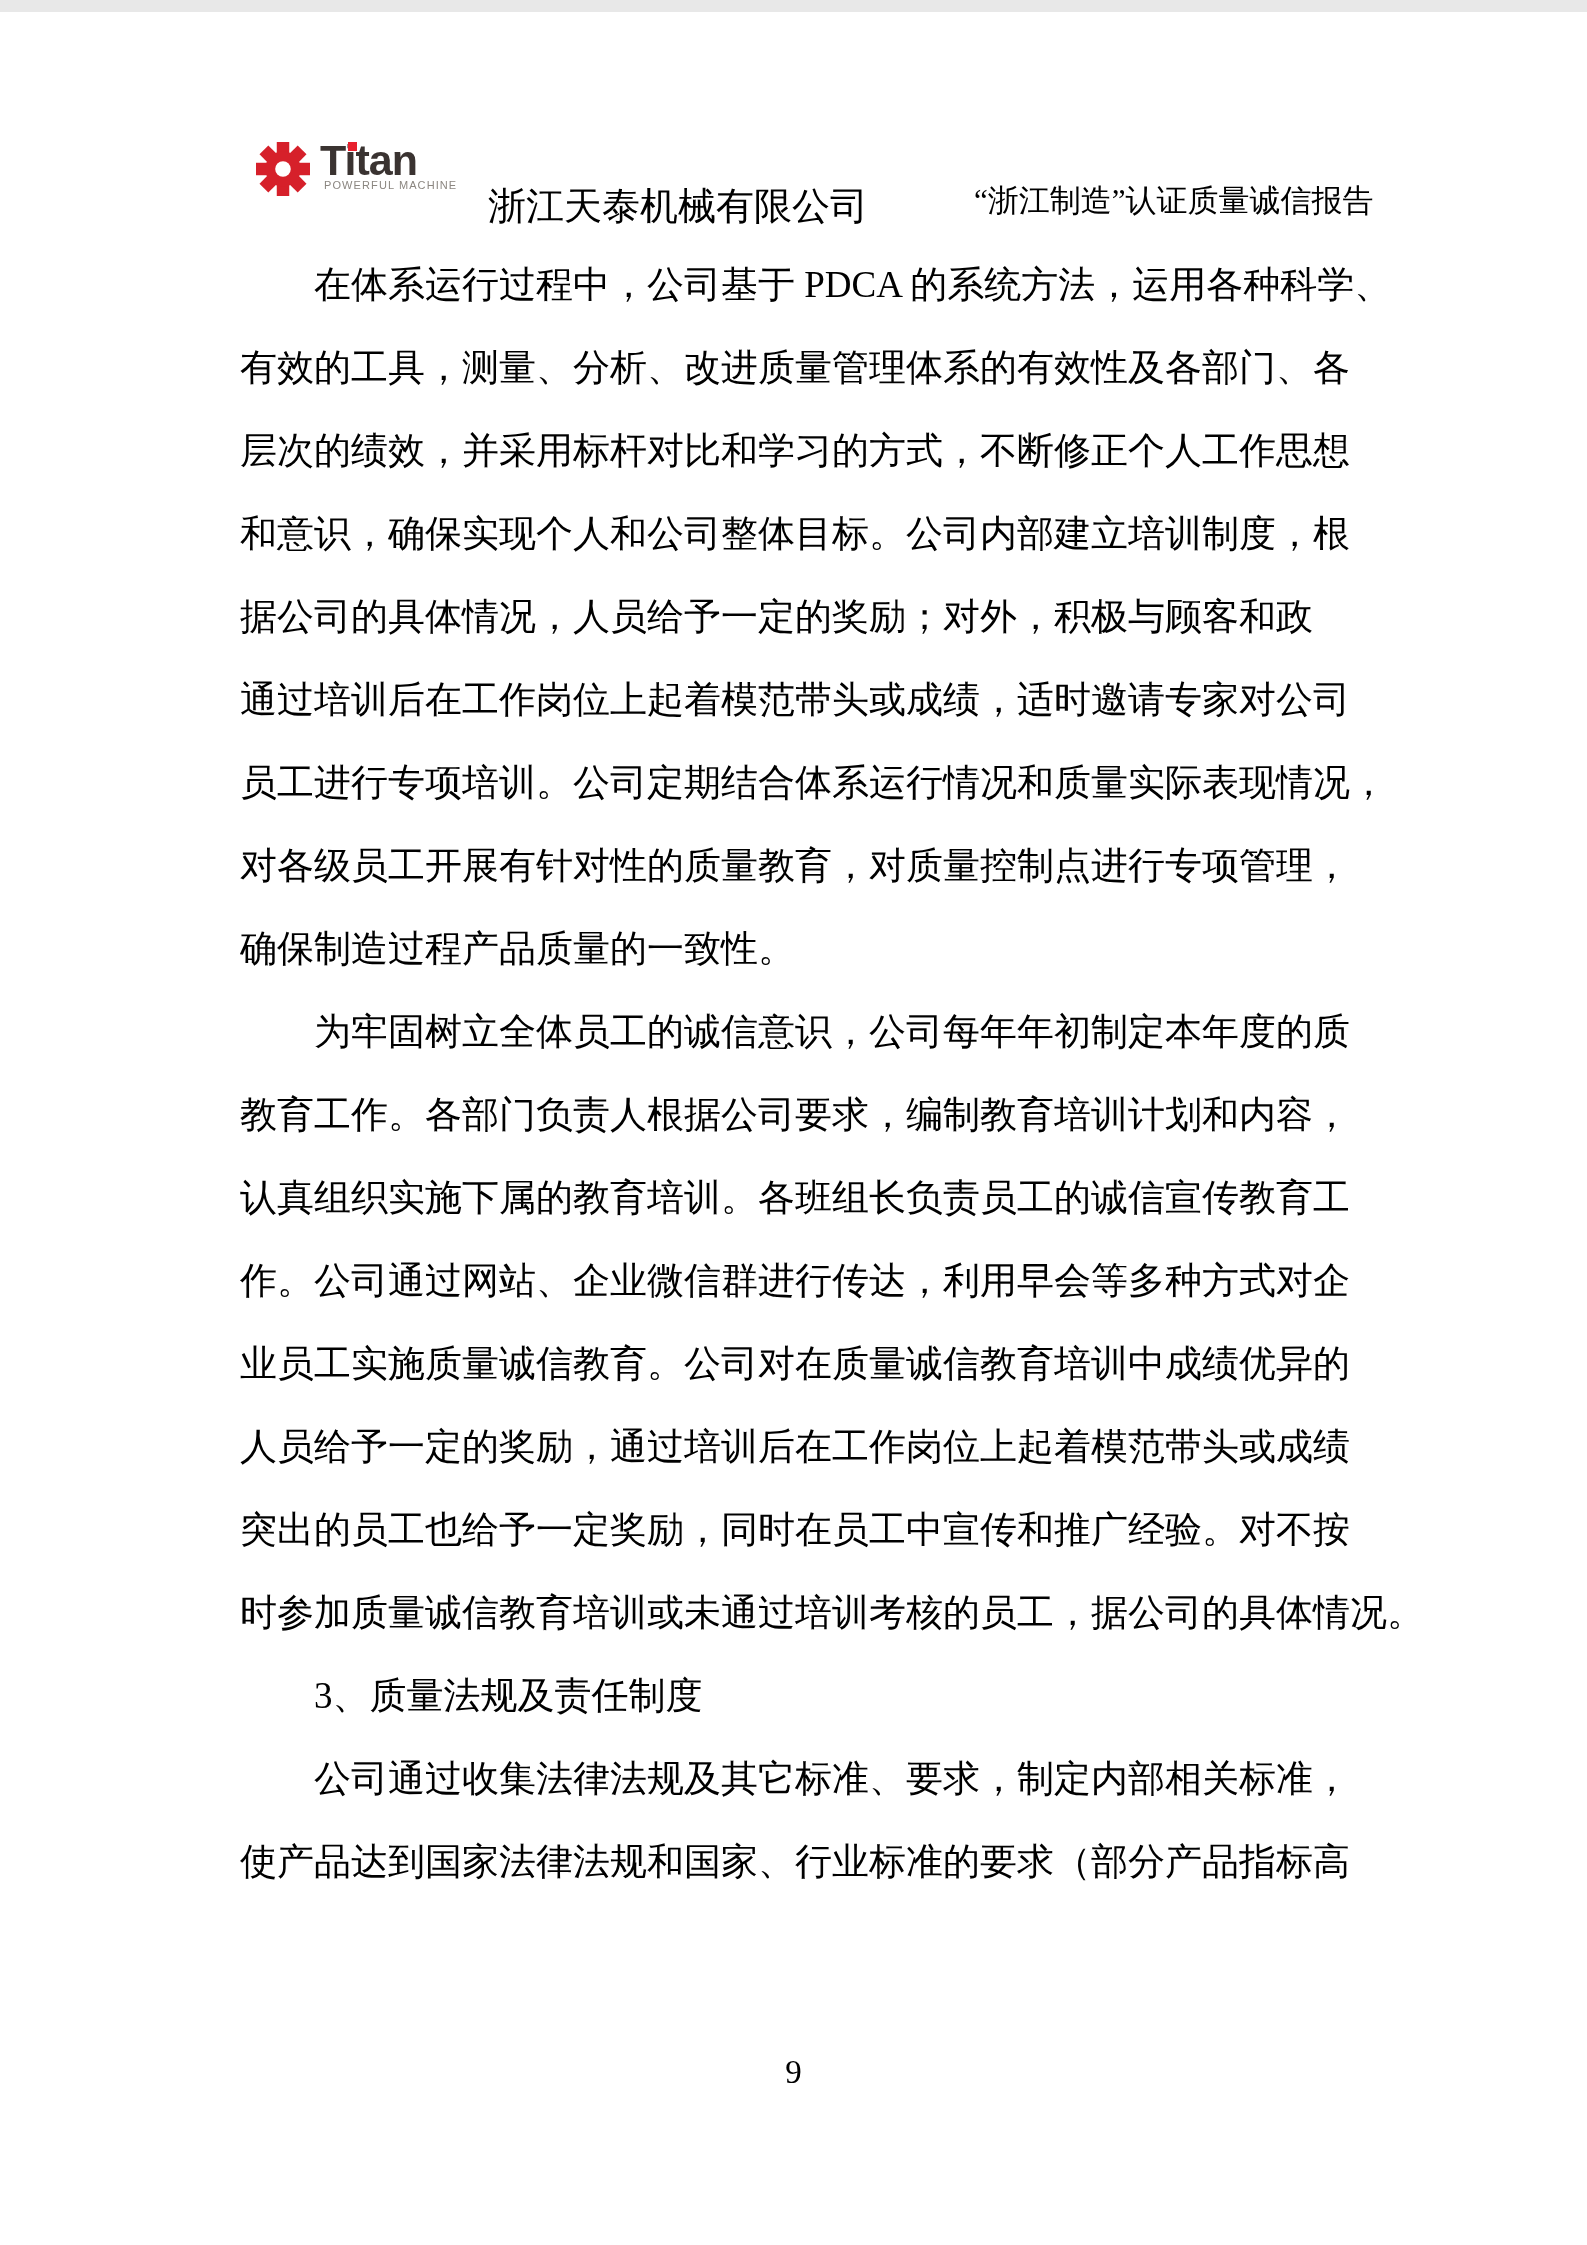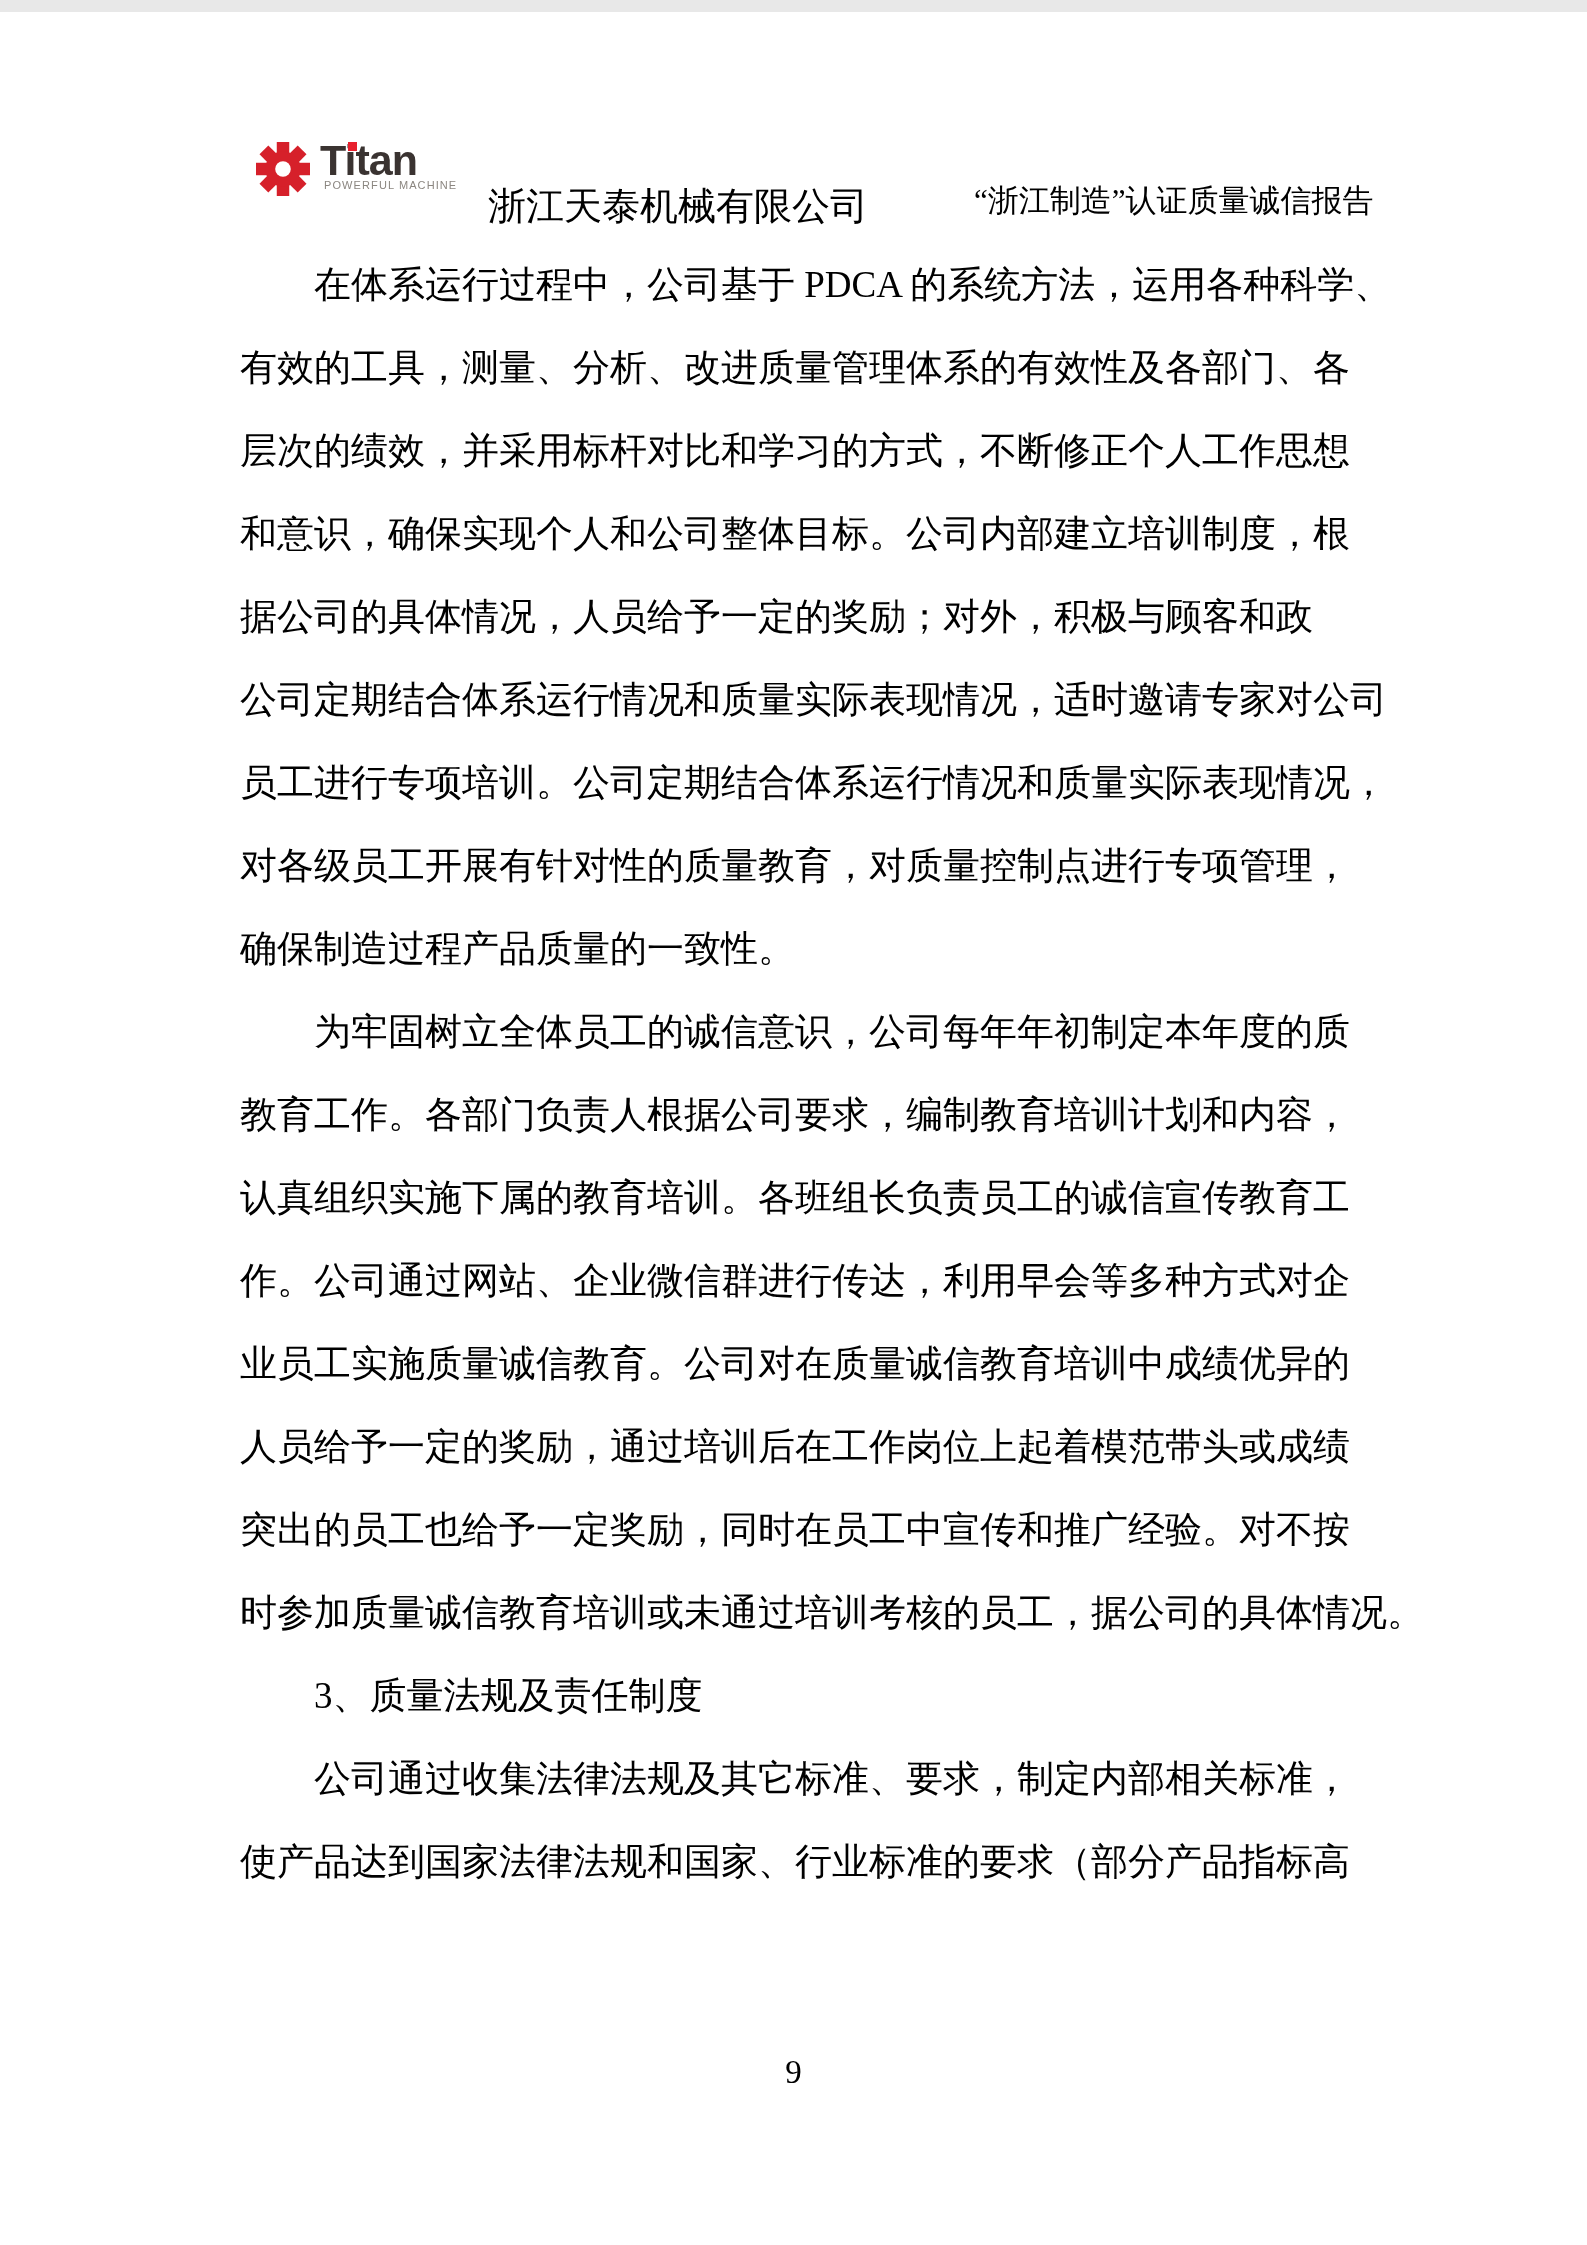--- a/index.html
+++ b/index.html
@@ -83,21 +83,21 @@
   <div class="company-name">浙江天泰机械有限公司</div>
   <div class="report-title">“浙江制造”认证质量诚信报告</div>
 
   <div class="body-text" id="body-text">
       <div class="body-paragraph">
         <div class="body-line indent">在体系运行过程中，公司基于 PDCA 的系统方法，运用各种科学、</div>
         <div class="body-line">有效的工具，测量、分析、改进质量管理体系的有效性及各部门、各</div>
         <div class="body-line">层次的绩效，并采用标杆对比和学习的方式，不断修正个人工作思想</div>
         <div class="body-line">和意识，确保实现个人和公司整体目标。公司内部建立培训制度，根</div>
         <div class="body-line">据公司的具体情况，人员给予一定的奖励；对外，积极与顾客和政</div>
-        <div class="body-line">公司定期结合体系运行情况和质量实际表现情况，适时邀请专家对公司</div>
+        <div class="body-line">通过培训后在工作岗位上起着模范带头或成绩，适时邀请专家对公司</div>
         <div class="body-line">员工进行专项培训。公司定期结合体系运行情况和质量实际表现情况，</div>
         <div class="body-line">对各级员工开展有针对性的质量教育，对质量控制点进行专项管理，</div>
         <div class="body-line">确保制造过程产品质量的一致性。</div>
       </div>
       <div class="body-paragraph">
         <div class="body-line indent">为牢固树立全体员工的诚信意识，公司每年年初制定本年度的质</div>
         <div class="body-line">教育工作。各部门负责人根据公司要求，编制教育培训计划和内容，</div>
         <div class="body-line">认真组织实施下属的教育培训。各班组长负责员工的诚信宣传教育工</div>
         <div class="body-line">作。公司通过网站、企业微信群进行传达，利用早会等多种方式对企</div>
         <div class="body-line">业员工实施质量诚信教育。公司对在质量诚信教育培训中成绩优异的</div>

